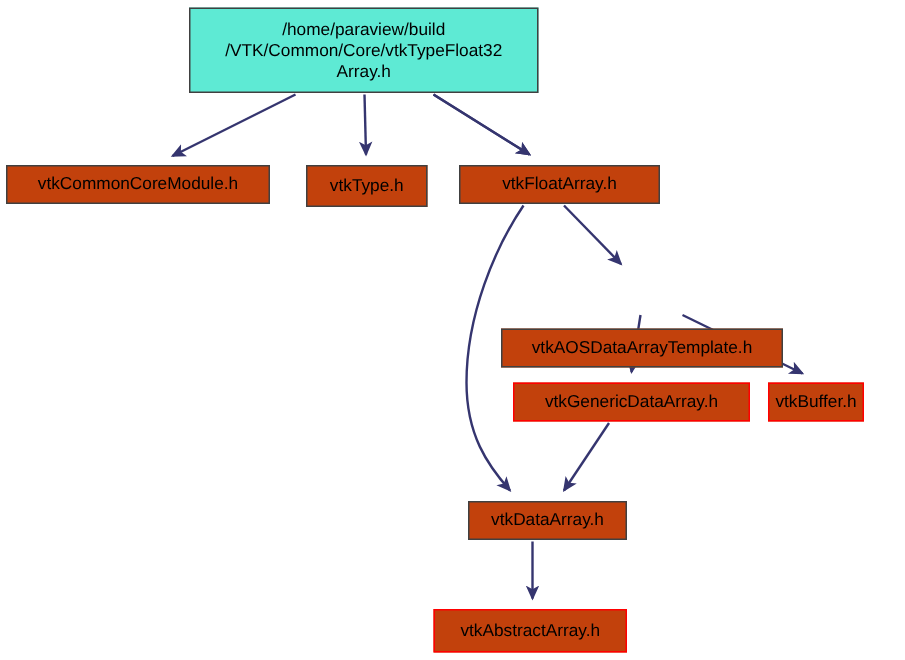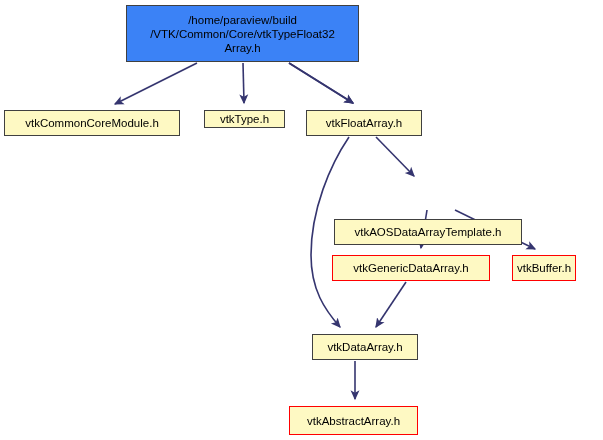--- a/index.html
+++ b/index.html
@@ -26,30 +26,30 @@
     height: 440px;
     pointer-events: none;
   }
   .node {
     position: absolute;
     box-sizing: border-box;
     display: flex;
     align-items: center;
     justify-content: center;
     text-align: center;
-    background: #fef9c3;
+    background: #c2410c;
     border: 1px solid #404040;
     color: #000000;
     font-size: 11.5px;
     line-height: 14px;
     white-space: pre-line;
     z-index: 2;
   }
   .node.root {
-    background: #3b82f6;
+    background: #5eead4;
     border: 1px solid #404040;
     padding-top: 1px;
   }
   .node.red {
     border: 1px solid #ff0000;
   }
   .node-label {
     display: block;
     padding: 0 6px;
     white-space: pre-line;
@@ -79,22 +79,22 @@
         <path d="M 406,282 L 376,327"></path>
         <path d="M 355,361 L 355,399"></path>
       </g>
   </svg>
 
   <div id="nodes">
       <div class="node root" style="left: 126px; top: 5px; width: 233px; height: 57px;"><span class="node-label">/home/paraview/build
 /VTK/Common/Core/vtkTypeFloat32
 Array.h</span></div>
       <div class="node" style="left: 4px; top: 110px; width: 176px; height: 26px;"><span class="node-label">vtkCommonCoreModule.h</span></div>
-      <div class="node" style="left: 204px; top: 110px; width: 81px; height: 18px;"><span class="node-label">vtkType.h</span></div>
-      <div class="node" style="left: 306px; top: 110px; width: 116px; height: 26px;"><span class="node-label">vtkFloatArray.h</span></div>
+      <div class="node" style="left: 204px; top: 110px; width: 81px; height: 28px;"><span class="node-label">vtkType.h</span></div>
+      <div class="node" style="left: 306px; top: 110px; width: 134px; height: 26px;"><span class="node-label">vtkFloatArray.h</span></div>
       <div class="node" style="left: 334px; top: 183px; width: 188px; height: 26px; margin-top: 36px;"><span class="node-label">vtkAOSDataArrayTemplate.h</span></div>
-      <div class="node red" style="left: 332px; top: 255px; width: 158px; height: 26px;"><span class="node-label">vtkGenericDataArray.h</span></div>
+      <div class="node red" style="left: 342px; top: 255px; width: 158px; height: 26px;"><span class="node-label">vtkGenericDataArray.h</span></div>
       <div class="node red" style="left: 512px; top: 255px; width: 64px; height: 26px;"><span class="node-label">vtkBuffer.h</span></div>
       <div class="node" style="left: 312px; top: 334px; width: 106px; height: 26px;"><span class="node-label">vtkDataArray.h</span></div>
       <div class="node red" style="left: 289px; top: 406px; width: 129px; height: 29px;"><span class="node-label">vtkAbstractArray.h</span></div>
     </div>
 
 </div>
 
 </body></html>

